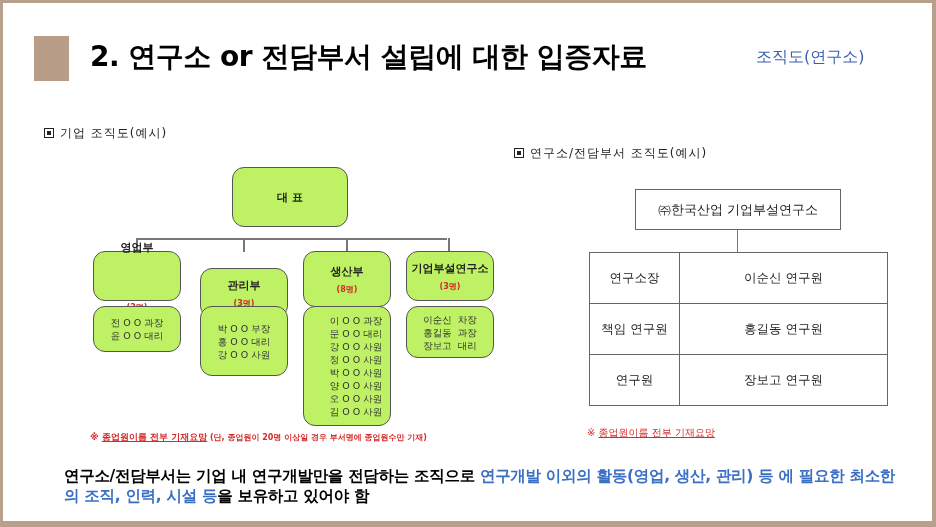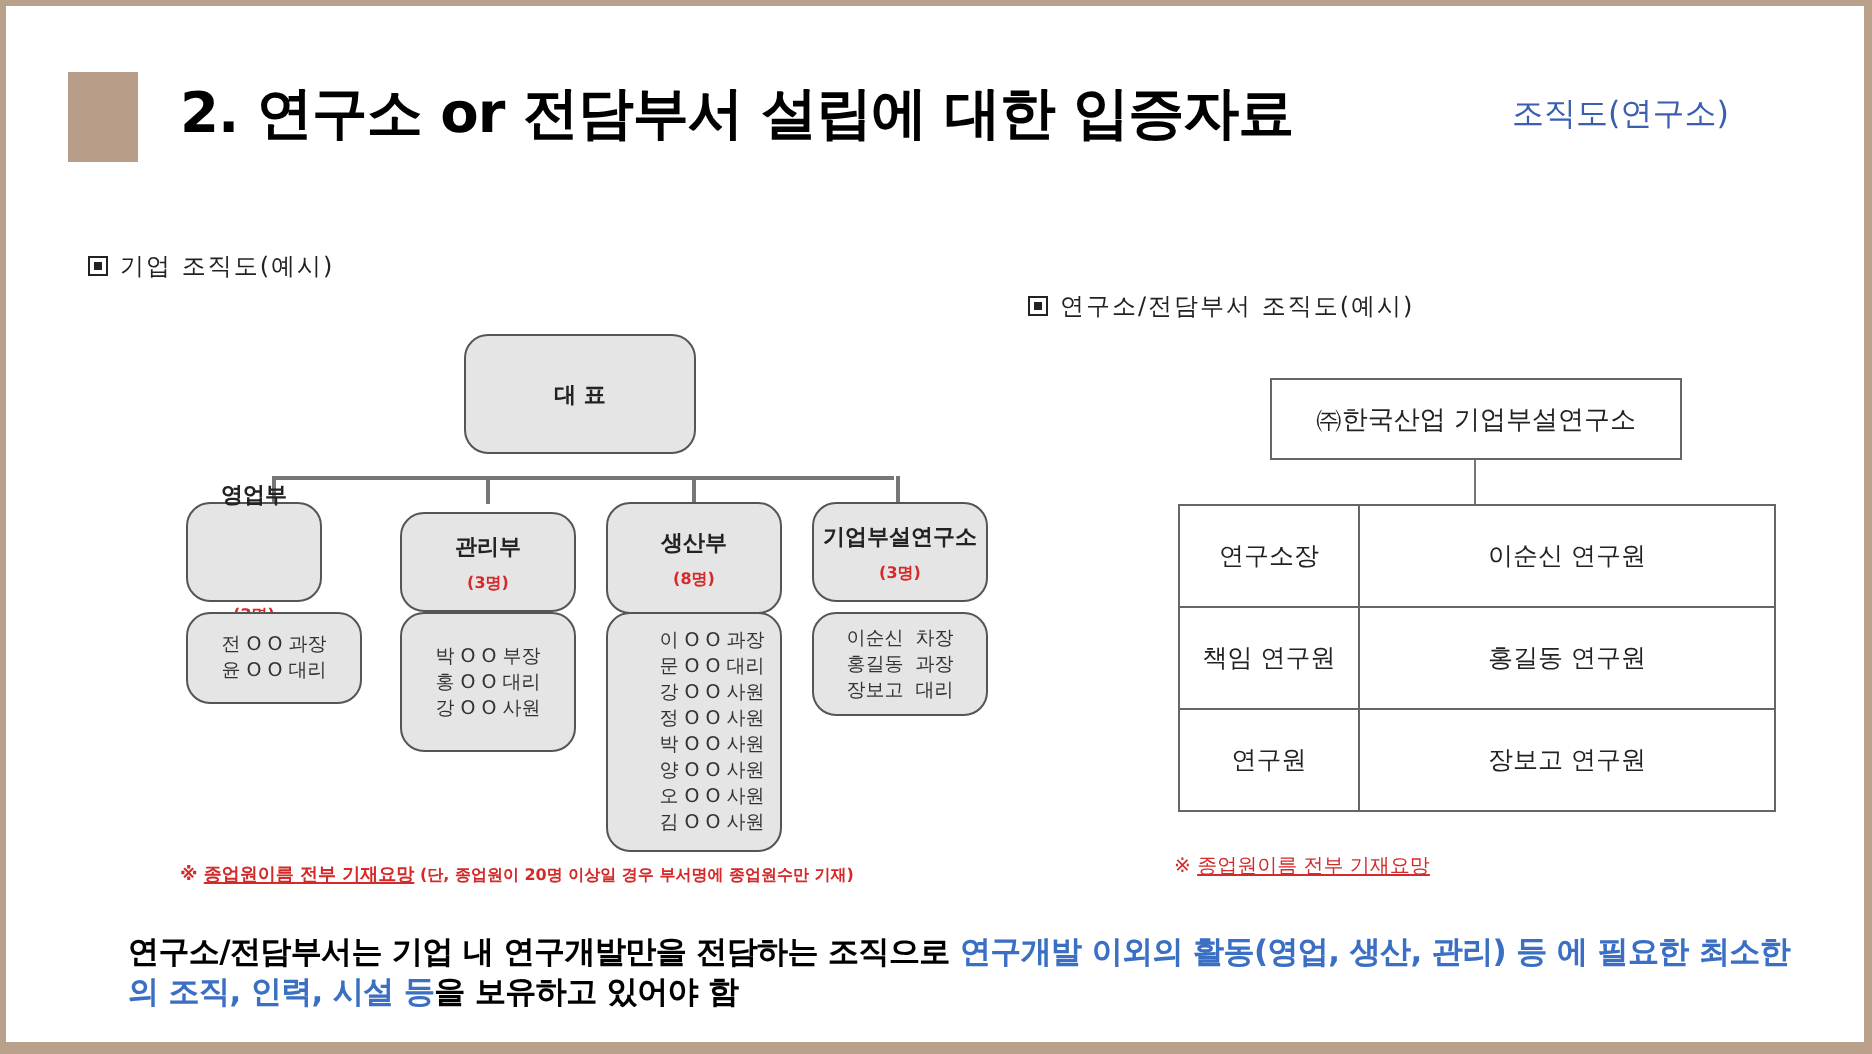--- a/index.html
+++ b/index.html
@@ -14,21 +14,21 @@
   }
 
   .title-marker { position: absolute; left: 34px; top: 36px; width: 35px; height: 45px; background: #b89e88; }
   .page-title { position: absolute; left: 90px; top: 38px; font-size: 28px; font-weight: bold; letter-spacing: -0.5px; color: #000; white-space: nowrap; }
   .page-subtitle { position: absolute; left: 756px; top: 47px; font-size: 16px; color: #3a5fb0; white-space: nowrap; }
 
   .section-label { position: absolute; font-size: 12px; color: #222; letter-spacing: 1px; white-space: nowrap; }
   .section-label .sq { display: inline-block; width: 10px; height: 10px; border: 1.5px solid #222; position: relative; margin-right: 6px; vertical-align: -1px; }
   .section-label .sq::after { content: ""; position: absolute; left: 1.5px; top: 1.5px; width: 4px; height: 4px; background: #222; }
 
-  .box { position: absolute; border: 1.5px solid #555; border-radius: 12px; background: #e5e5e5; display: flex; flex-direction: column; align-items: center; justify-content: center; text-align: center; }
+  .box { position: absolute; border: 1.5px solid #555; border-radius: 12px; background: #bef264; display: flex; flex-direction: column; align-items: center; justify-content: center; text-align: center; }
   .box .name { font-size: 11px; font-weight: bold; color: #222; }
   .box .count { font-size: 8px; font-weight: bold; color: #d42a2a; margin-top: 5px; }
   .members { font-size: 9.5px; line-height: 13px; color: #333; white-space: pre; text-align: center; }
 
   .line { position: absolute; background: #777; }
 
   .note { position: absolute; font-size: 9px; font-weight: bold; color: #d42a2a; white-space: nowrap; }
   .note .u { text-decoration: underline; }
 
   .lab-head { position: absolute; left: 635px; top: 189px; width: 206px; height: 41px; border: 1px solid #666; display: flex; align-items: center; justify-content: center; font-size: 13px; color: #222; }
@@ -55,25 +55,25 @@
 <div class="box" style="left:232px; top:167px; width:116px; height:60px;">
   <span class="name">대 표</span>
 </div>
 
 <div class="line" style="left:136px; top:238px; width:311px; height:1.5px;"></div>
 <div class="line" style="left:136px; top:238px; width:1.5px; height:14px;"></div>
 <div class="line" style="left:243px; top:238px; width:1.5px; height:14px;"></div>
 <div class="line" style="left:346px; top:238px; width:1.5px; height:14px;"></div>
 <div class="line" style="left:448px; top:238px; width:1.5px; height:14px;"></div>
 
-<div class="box" style="left:93px; top:251px; width:68px; height:50px;gap:42px;">
+<div class="box" style="left:93px; top:251px; width:88px; height:50px;gap:42px;">
   <span class="name">영업부</span>
   <span class="count">(2명)</span>
 </div>
-<div class="box" style="left:200px; top:256px; width:88px; height:50px;justify-content:center;">
+<div class="box" style="left:200px; top:268px; width:88px; height:50px;justify-content:center;">
   <span class="name">관리부</span>
   <span class="count">(3명)</span>
 </div>
 <div class="box" style="left:303px; top:251px; width:88px; height:56px;">
   <span class="name">생산부</span>
   <span class="count">(8명)</span>
 </div>
 <div class="box" style="left:406px; top:251px; width:88px; height:50px;">
   <span class="name">기업부설연구소</span>
   <span class="count">(3명)</span>

